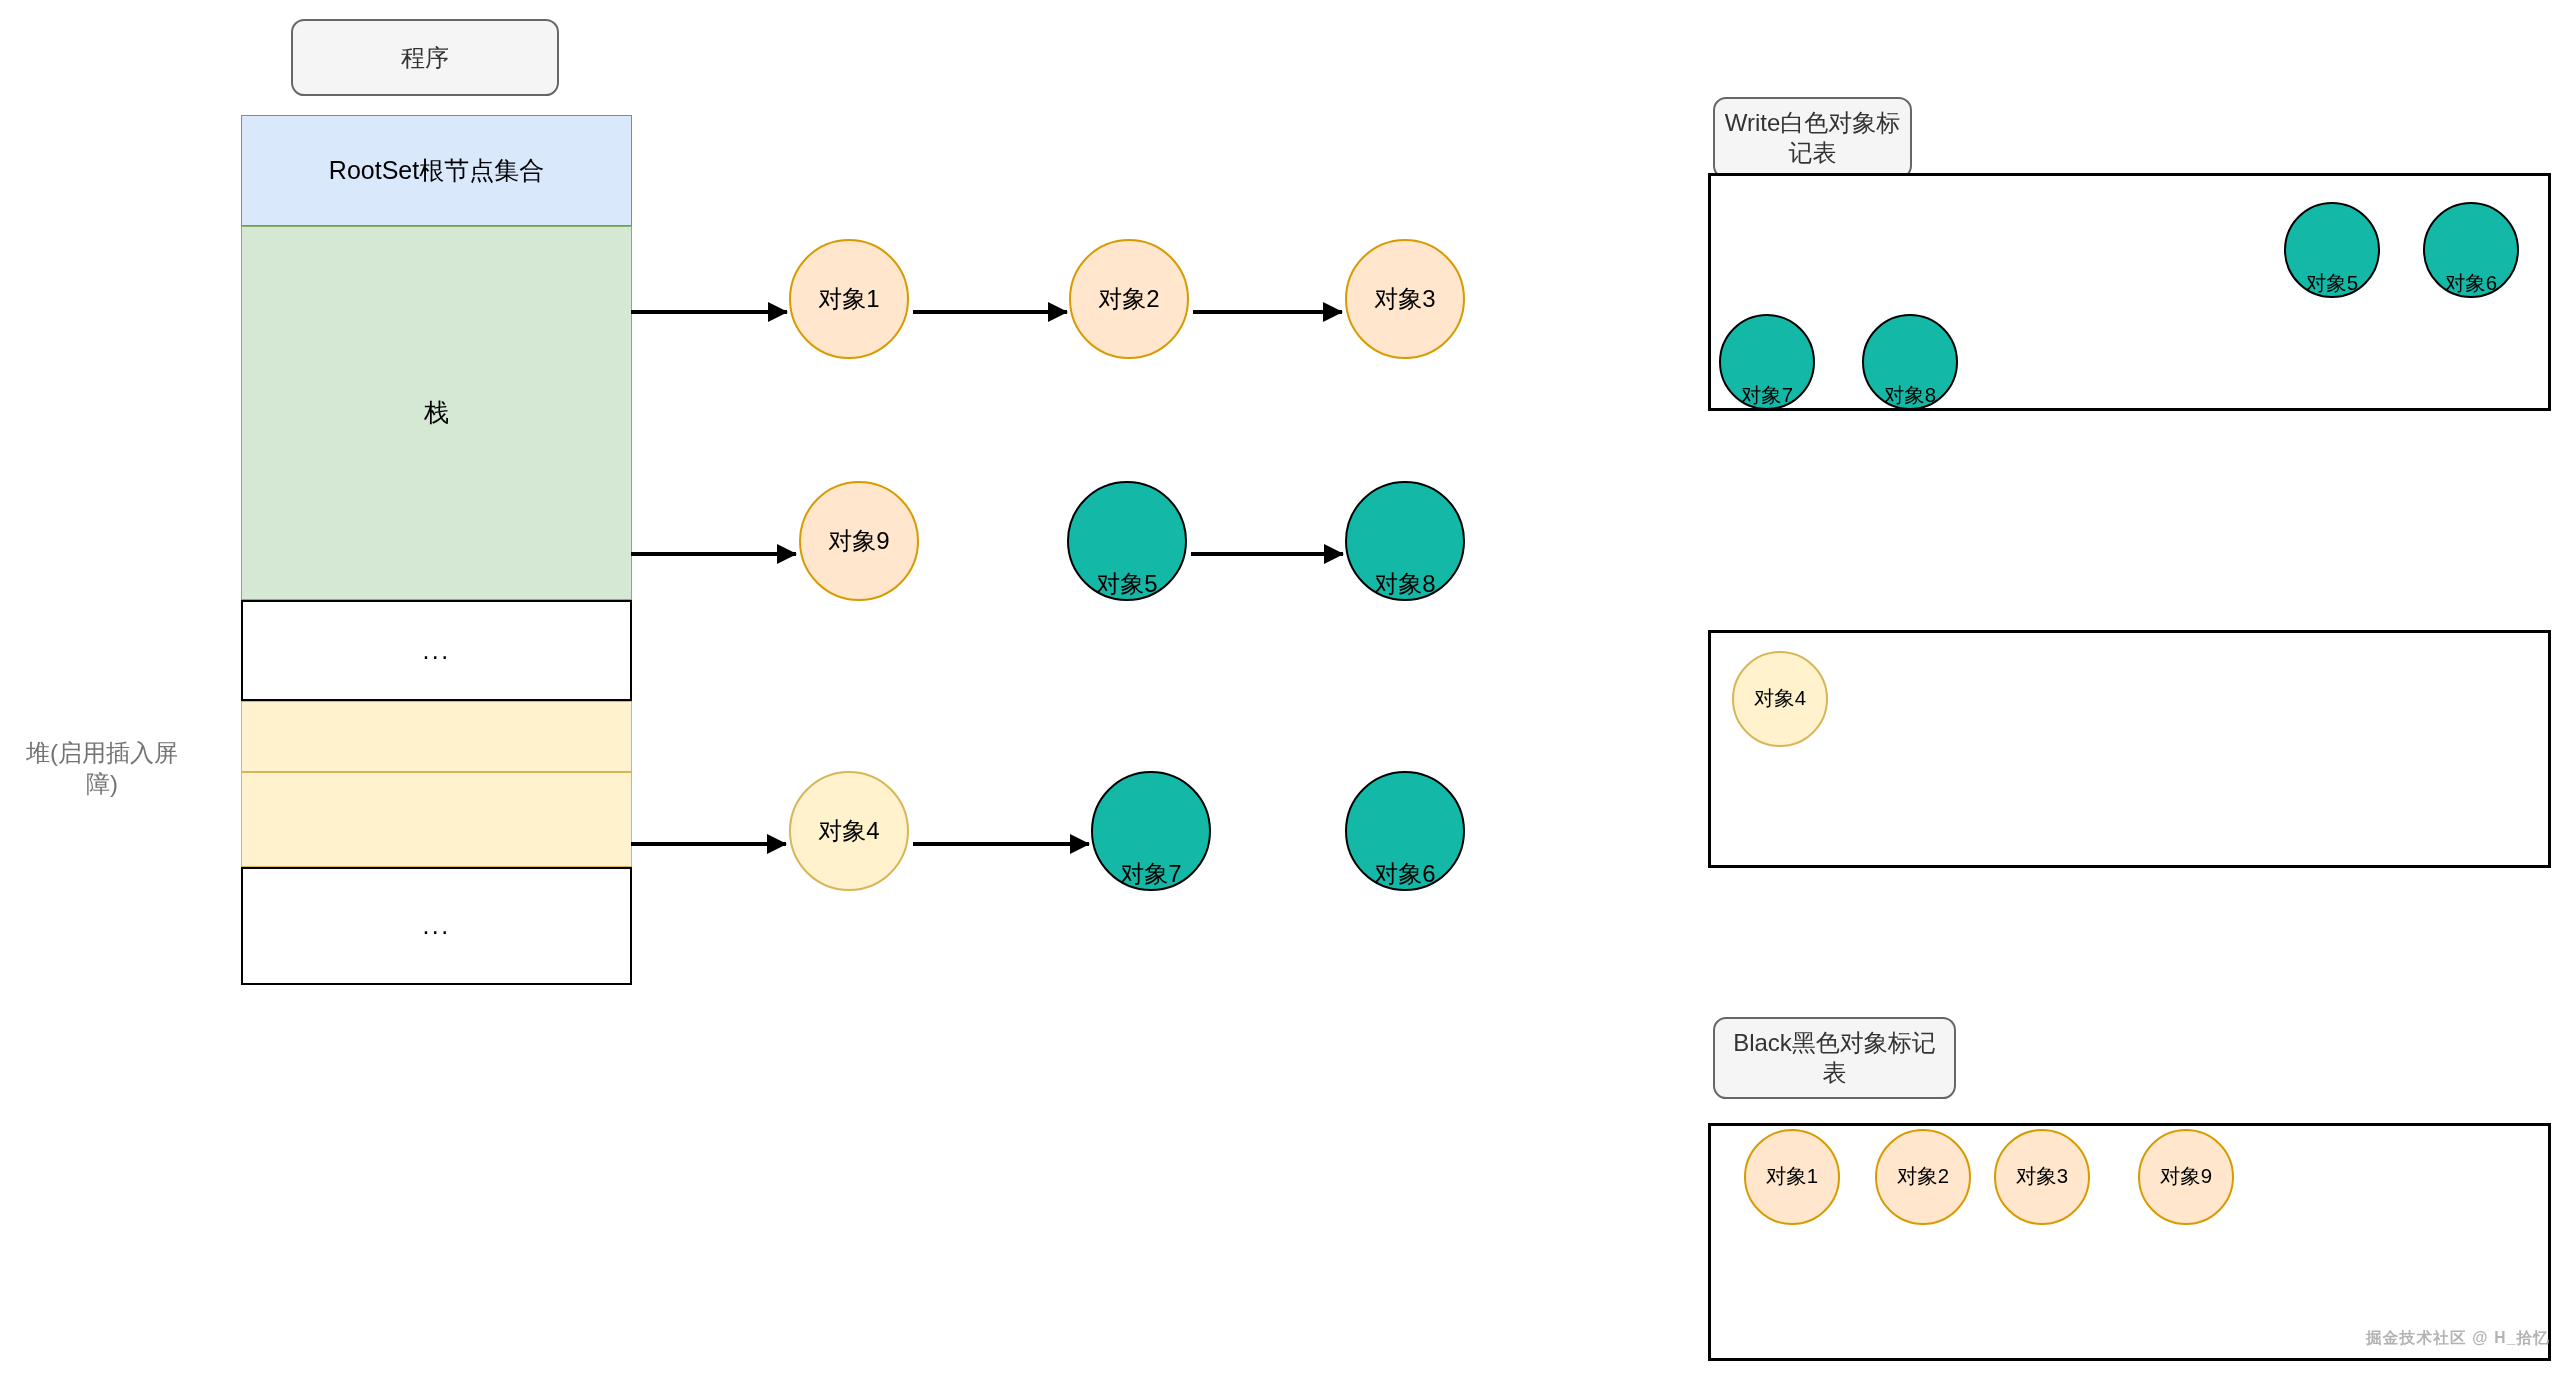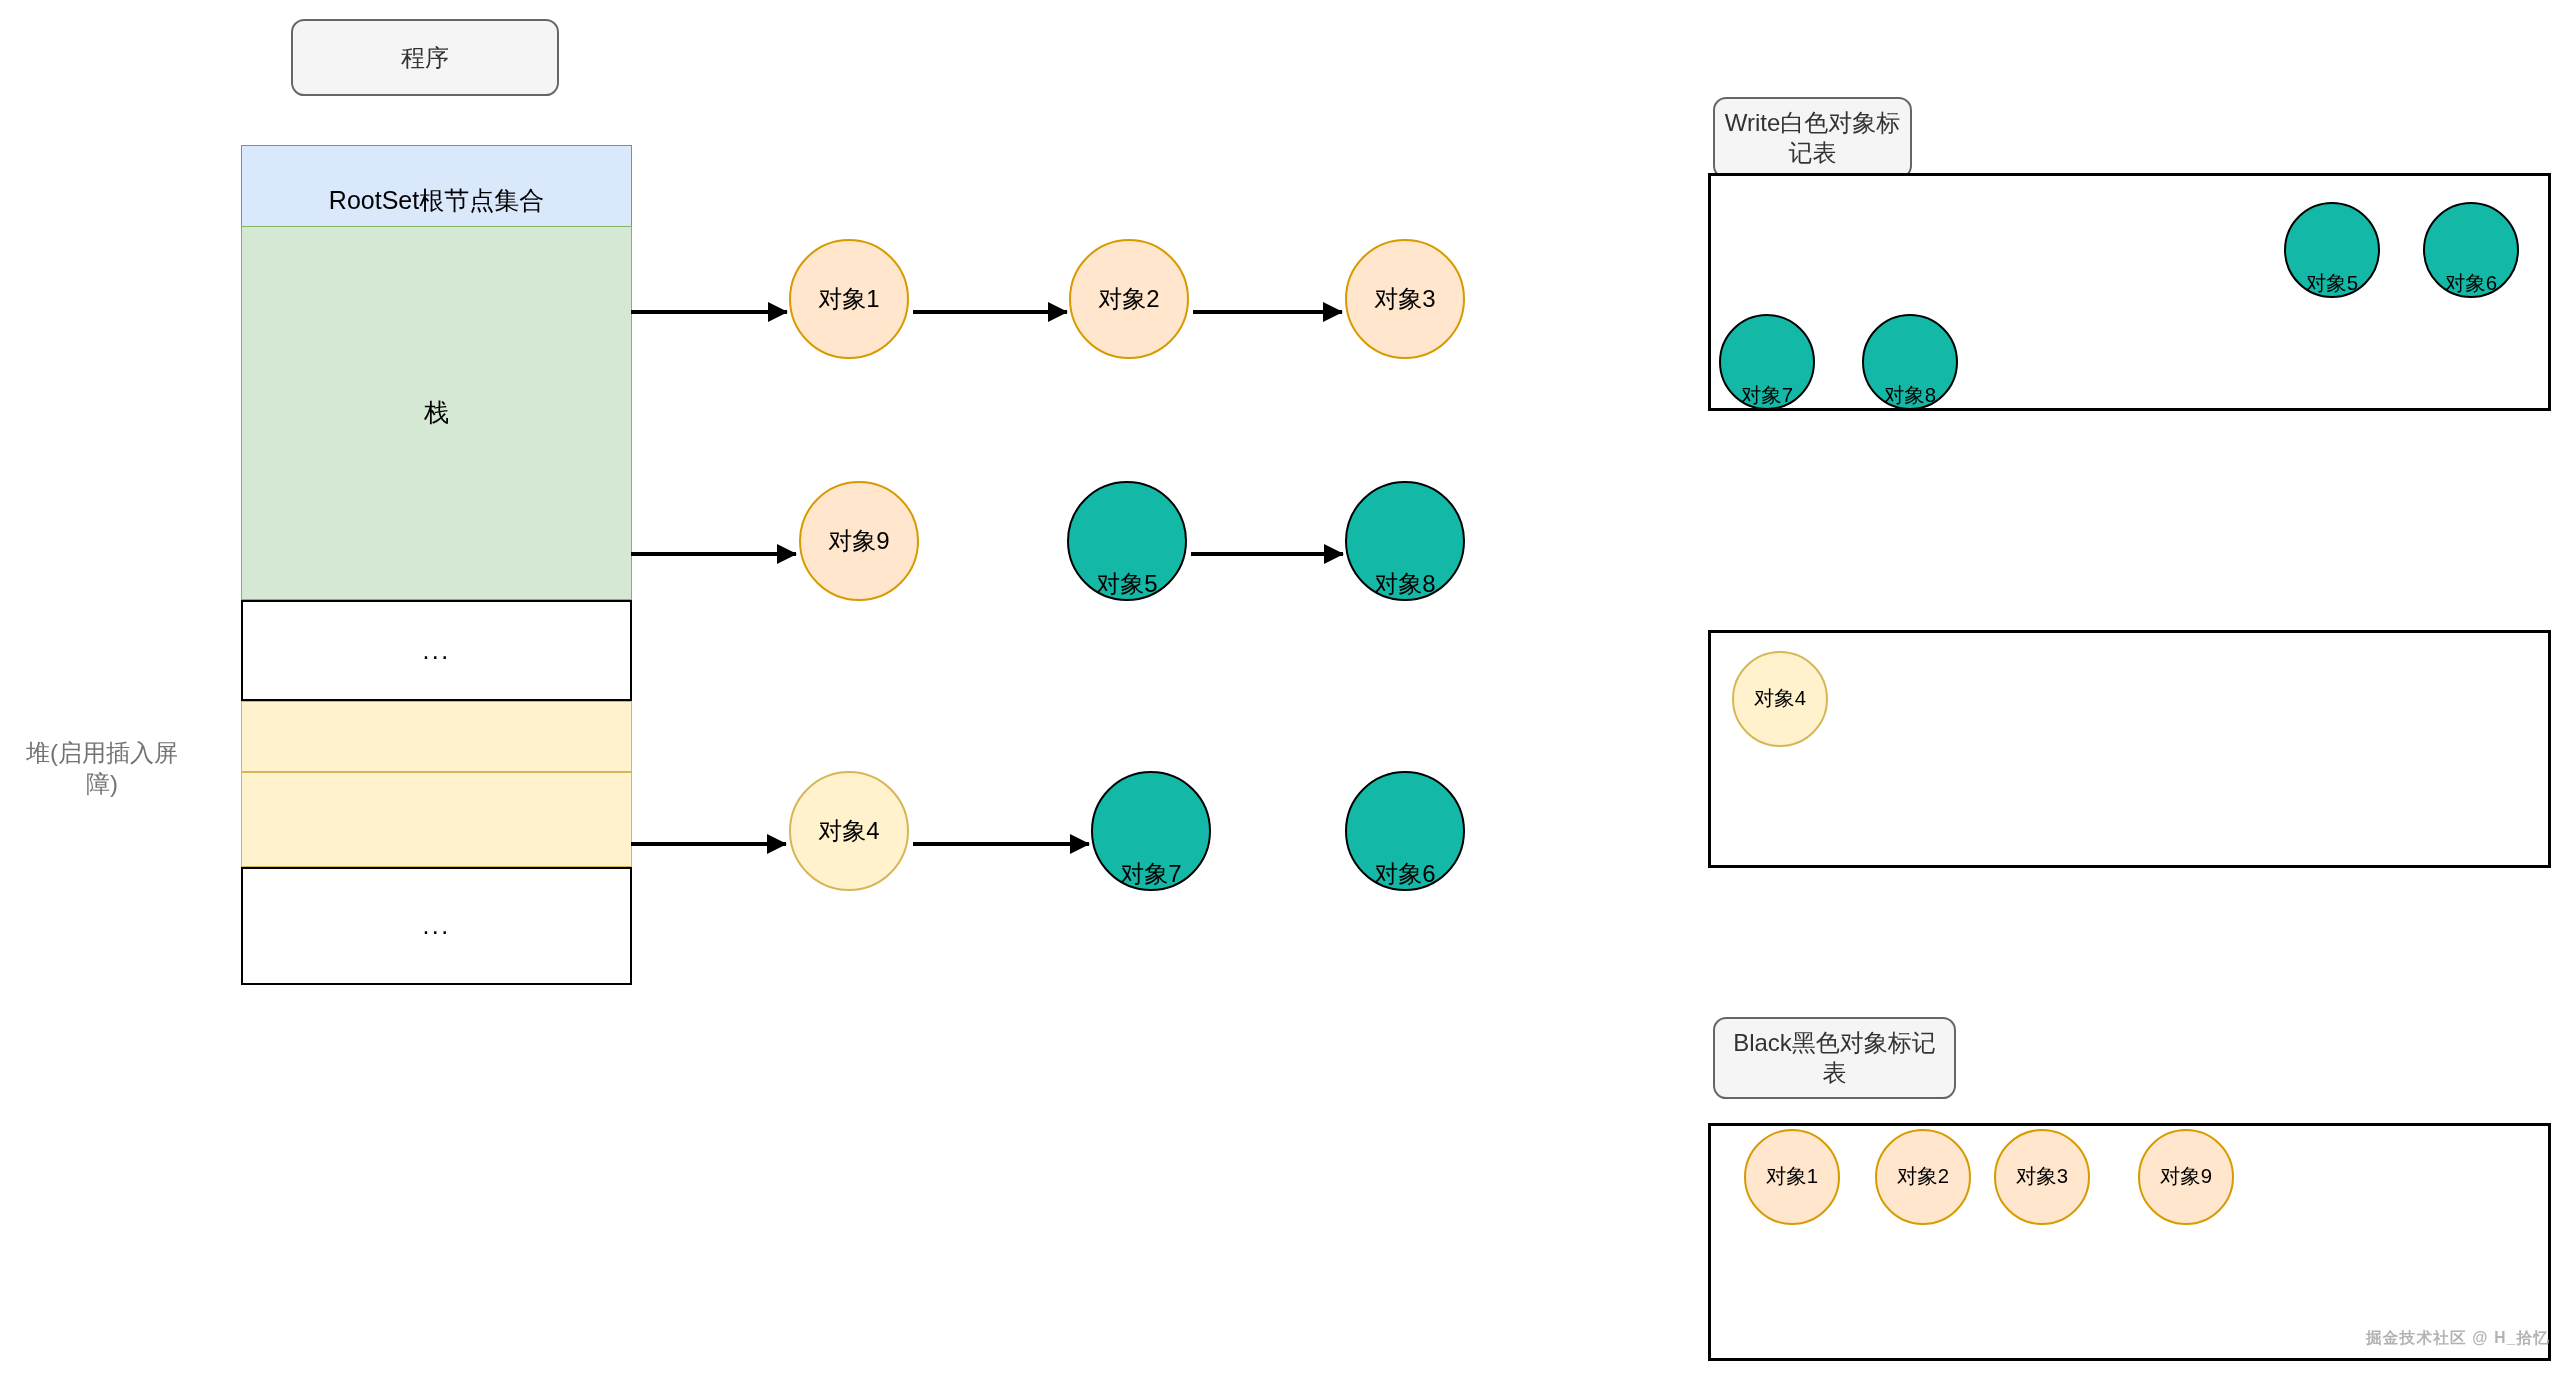--- a/index.html
+++ b/index.html
@@ -30,21 +30,20 @@
     border-radius: 13.2px;
     color: #333333;
     font-size: 24px;
     padding: 3.6px 8.4px;
   }
   .cell-rootset {
     background: #dae8fc;
     border: 1.8px solid #6c8ebf;
     color: #000;
     font-size: 25px;
-    margin-top: 30px;
   }
   .cell-stack {
     background: #d5e8d4;
     border: 1.8px solid #82b366;
     color: #000;
     font-size: 25px;
   }
   .cell-plain {
     background: #ffffff;
     border: 2.4px solid #000000;

